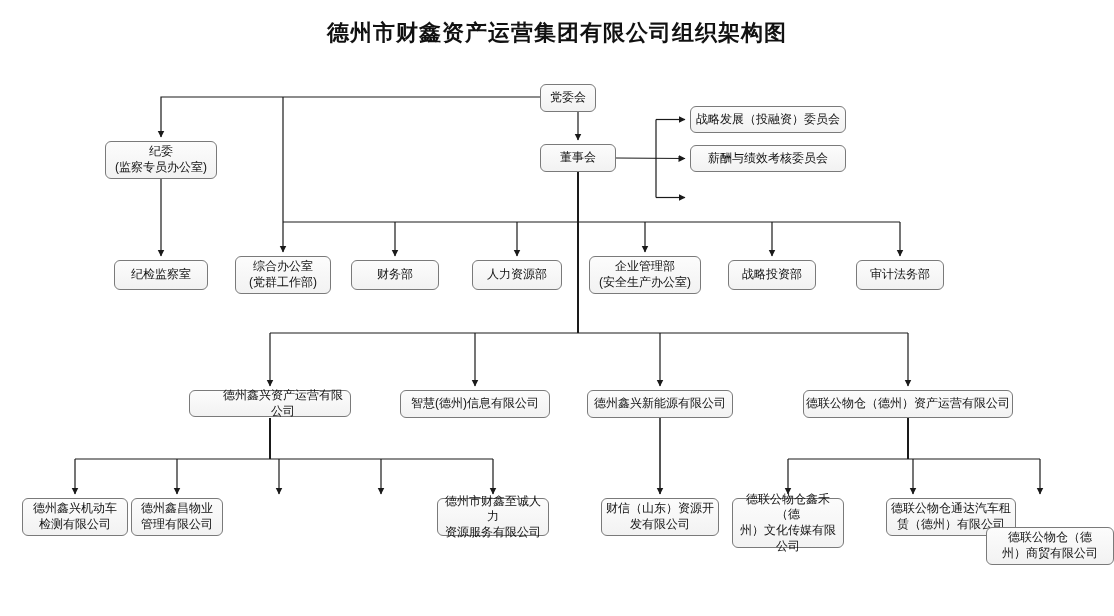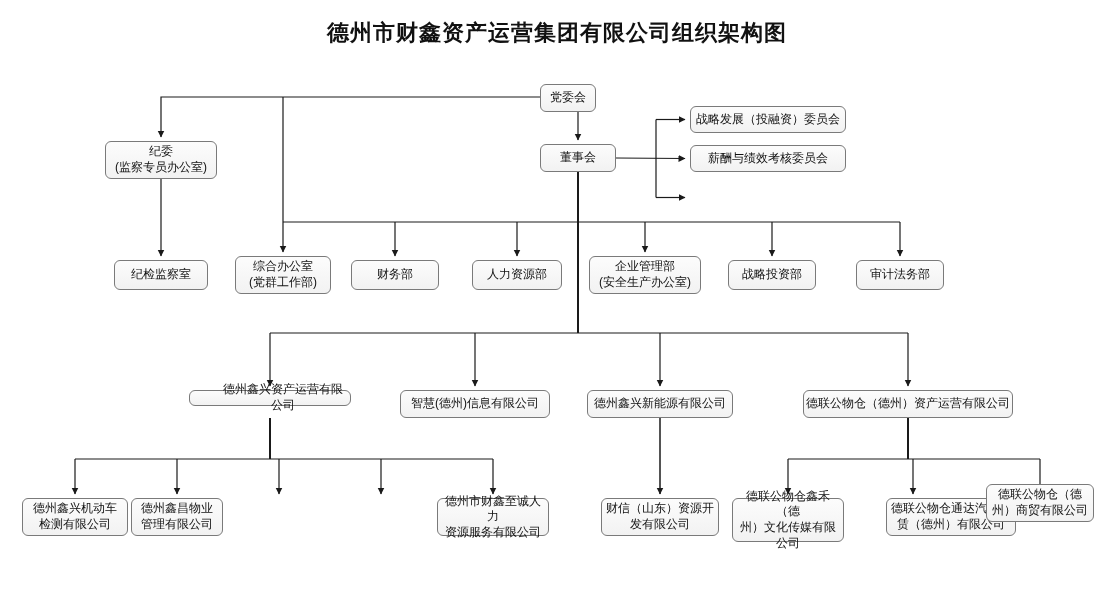--- a/index.html
+++ b/index.html
@@ -104,33 +104,33 @@
   <div class="node" style="left:114px;top:260px;width:94px;height:30px;">纪检监察室</div>
   <div class="node" style="left:235px;top:256px;width:96px;height:38px;">综合办公室
 (党群工作部)</div>
   <div class="node" style="left:351px;top:260px;width:88px;height:30px;">财务部</div>
   <div class="node" style="left:472px;top:260px;width:90px;height:30px;">人力资源部</div>
   <div class="node" style="left:589px;top:256px;width:112px;height:38px;">企业管理部
 (安全生产办公室)</div>
   <div class="node" style="left:728px;top:260px;width:88px;height:30px;">战略投资部</div>
   <div class="node" style="left:856px;top:260px;width:88px;height:30px;">审计法务部</div>
 
-  <div class="node" style="left:189px;top:390px;width:162px;height:16px;padding-left:28px;">德州鑫兴资产运营有限公司</div>
+  <div class="node" style="left:189px;top:390px;width:162px;height:27px;padding-left:28px;">德州鑫兴资产运营有限公司</div>
   <div class="node" style="left:400px;top:390px;width:150px;height:28px;">智慧(德州)信息有限公司</div>
   <div class="node" style="left:587px;top:390px;width:146px;height:28px;">德州鑫兴新能源有限公司</div>
   <div class="node" style="left:803px;top:390px;width:210px;height:28px;">德联公物仓（德州）资产运营有限公司</div>
 
   <div class="node" style="left:22px;top:498px;width:106px;height:38px;">德州鑫兴机动车
 检测有限公司</div>
   <div class="node" style="left:131px;top:498px;width:92px;height:38px;">德州鑫昌物业
 管理有限公司</div>
   <div class="node" style="left:437px;top:498px;width:112px;height:38px;">德州市财鑫至诚人力
 资源服务有限公司</div>
   <div class="node" style="left:601px;top:498px;width:118px;height:38px;">财信（山东）资源开
 发有限公司</div>
-  <div class="node" style="left:732px;top:498px;width:112px;height:44px;">德联公物仓鑫禾（德
+  <div class="node" style="left:732px;top:498px;width:112px;height:50px;">德联公物仓鑫禾（德
 州）文化传媒有限公司</div>
   <div class="node" style="left:848px;top:498px;width:130px;height:38px;margin-left:38px;">德联公物仓通达汽车租
 赁（德州）有限公司</div>
-  <div class="node" style="left:986px;top:484px;width:108px;height:38px;">德联公物仓（德
+  <div class="node" style="left:986px;top:527px;width:128px;height:38px;">德联公物仓（德
 州）商贸有限公司</div>
 
 </div>
 
 </body></html>

